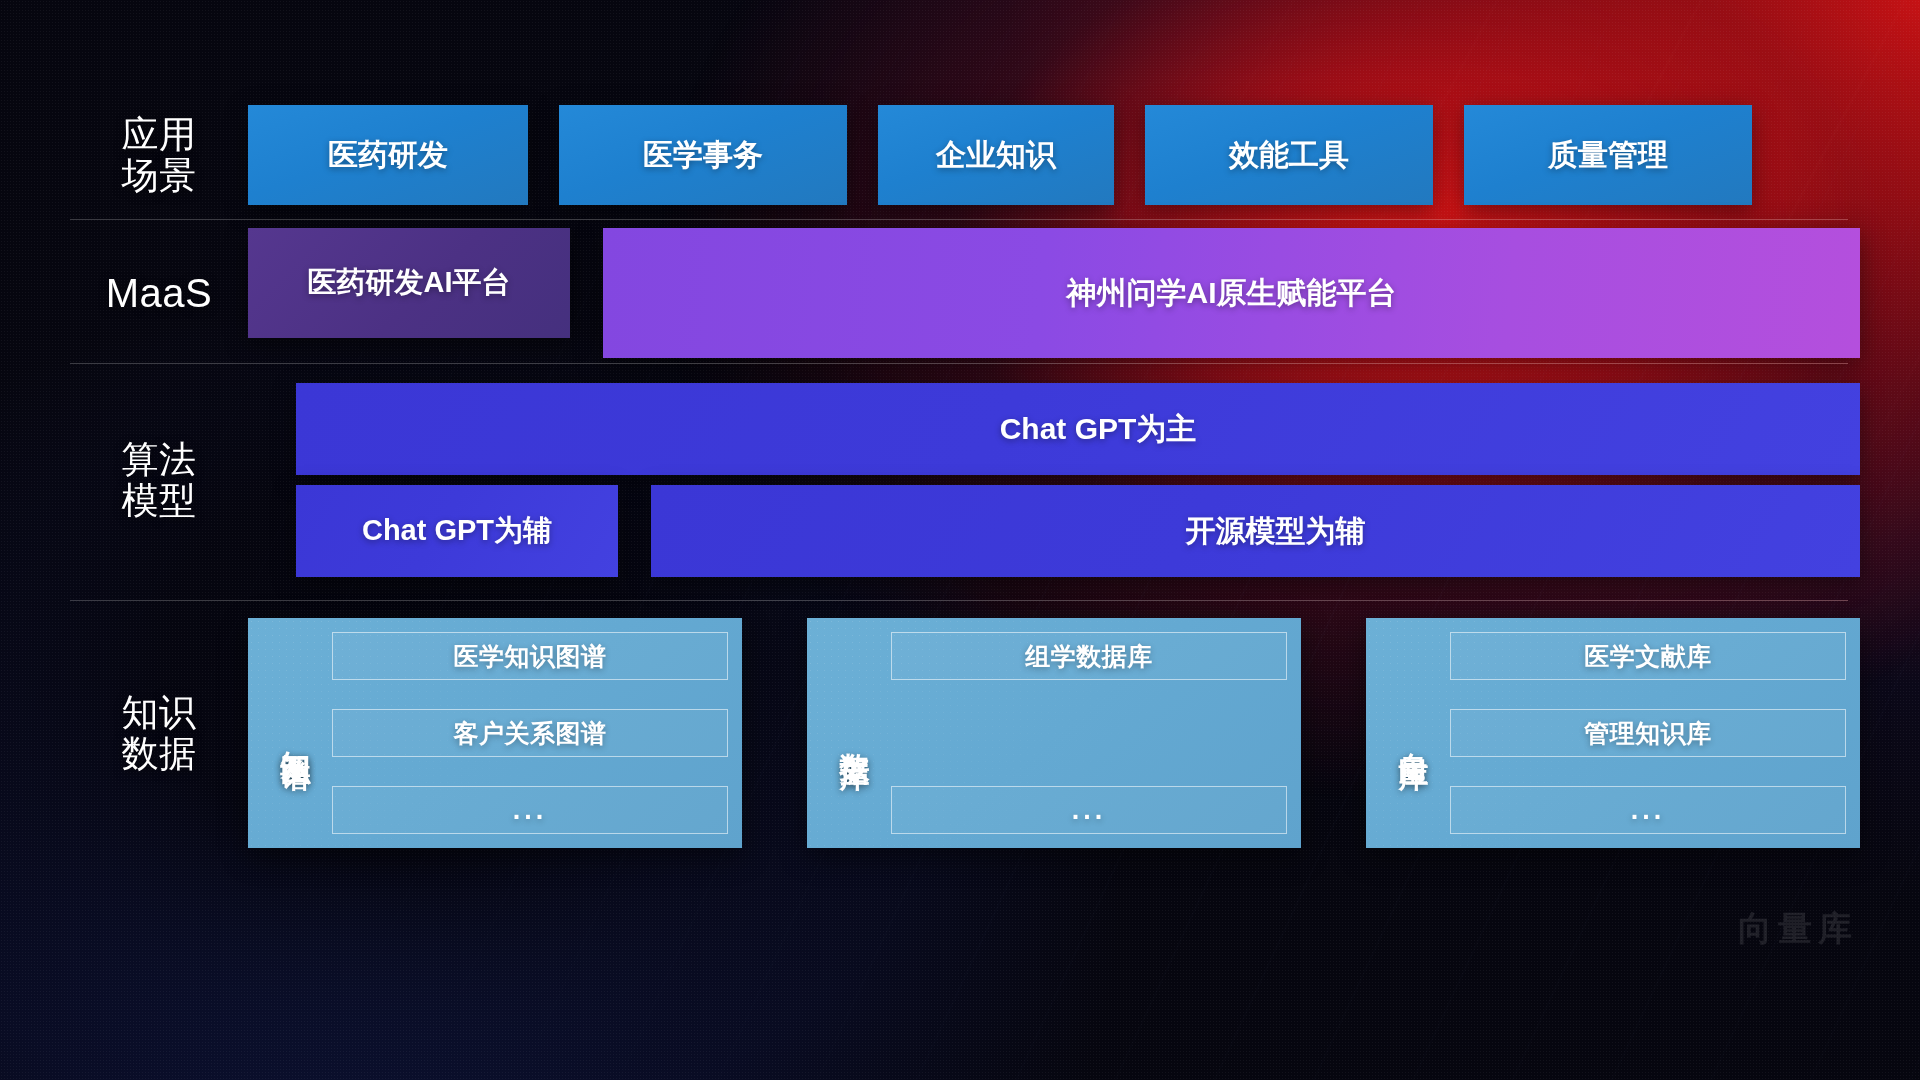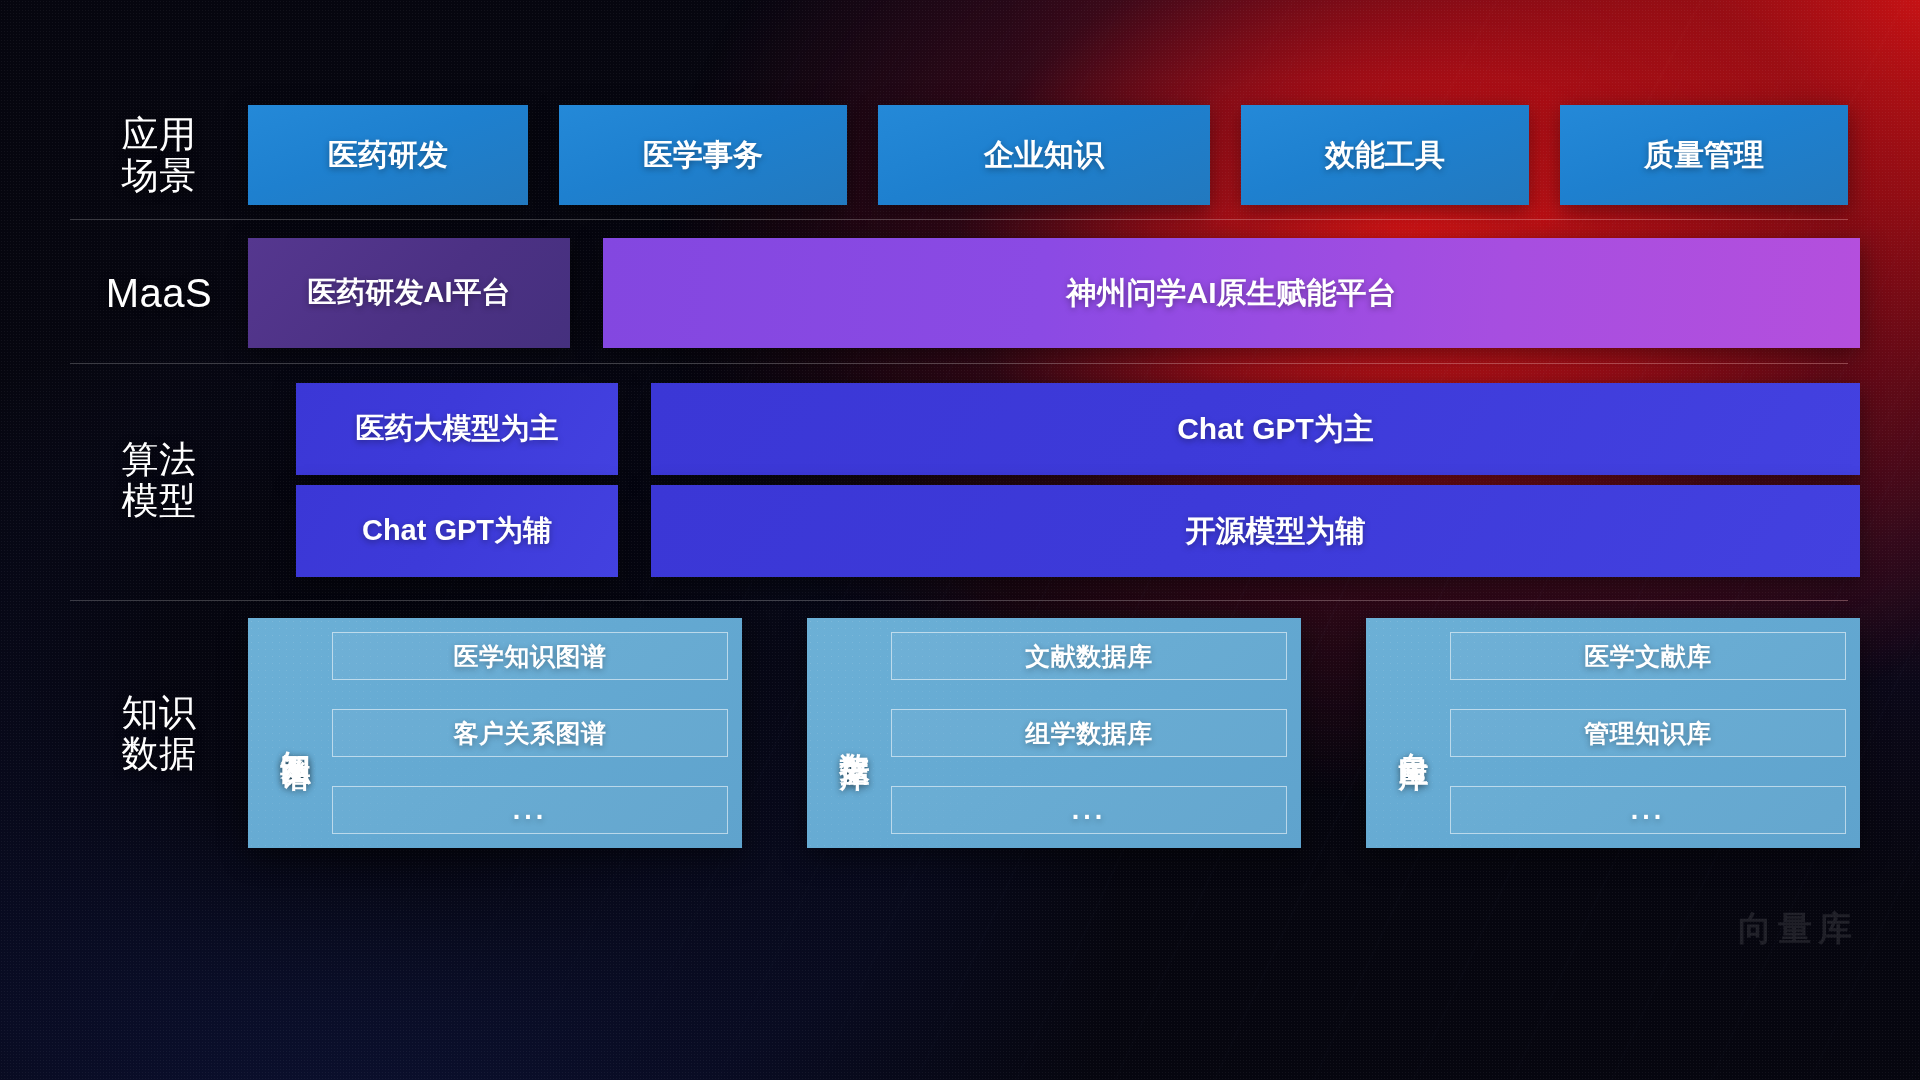--- a/index.html
+++ b/index.html
@@ -139,21 +139,21 @@
   }
 
   
   .maas-left {
     height: 110px;
     font-size: 29px;
     background: linear-gradient(135deg, #55378f 0%, #4c3184 55%, #45307e 100%);
     box-shadow: 0 6px 22px rgba(0,0,0,.45);
   }
   .maas-right {
-    height: 110px;
+    height: 130px;
     font-size: 30px;
     background: linear-gradient(95deg, #8347e0 0%, #8b4ae4 35%, #a74ee0 72%, #b44fdd 100%);
     box-shadow: 0 6px 26px rgba(0,0,0,.45);
   }
 
   
   .algo-box {
     height: 92px;
     font-size: 29px;
     background: linear-gradient(120deg, #3b37d6 0%, #3d3ad9 45%, #4341e0 100%);
@@ -255,21 +255,21 @@
       </div>
       <div style="display:flex; gap:31px; flex:1 1 auto;">
         <div class="cell app-box" style="width:280px;">
           <div class="dots"></div>
           <span>医药研发</span>
         </div>
         <div class="cell app-box" style="width:288px;">
           <div class="dots"></div>
           <span>医学事务</span>
         </div>
-        <div class="cell app-box" style="width:332px;">
+        <div class="cell app-box" style="width:236px;">
           <div class="dots"></div>
           <span>企业知识</span>
         </div>
         <div class="cell app-box" style="width:288px;">
           <div class="dots"></div>
           <span>效能工具</span>
         </div>
         <div class="cell app-box" style="width:288px;">
           <div class="dots"></div>
           <span>质量管理</span>
@@ -297,24 +297,20 @@
 
     <div class="divider" style="top:363px;"></div>
 
     <div class="row" style="left:70px; top:383px; width:1790px; height:194px;gap:48px;">
       <div class="row-label cn">
         <div>算法</div>
         <div>模型</div>
       </div>
       <div style="flex:1 1 auto; display:flex; flex-direction:column; gap:10px;">
         <div style="display:flex; gap:33px;">
-          <div class="cell algo-box" style="width:322px;">
-            <div class="dots"></div>
-            <span>医药大模型为主</span>
-          </div>
           <div class="cell algo-box wide" style="flex:1 1 auto;">
             <div class="dots"></div>
             <span>Chat GPT为主</span>
           </div>
         </div>
         <div style="display:flex; gap:33px;">
           <div class="cell algo-box" style="width:322px;">
             <div class="dots"></div>
             <span>Chat GPT为辅</span>
           </div>
@@ -342,21 +338,20 @@
             <div class="kitem">医学知识图谱</div>
             <div class="kitem">客户关系图谱</div>
             <div class="kitem ellipsis">...</div>
           </div>
         </div>
 
         <div class="kpanel" style="flex:1 1 0;">
           <div class="dots"></div>
           <div class="kpanel-title">数据库</div>
           <div class="kpanel-items">
-            <div class="kitem">文献数据库</div>
             <div class="kitem">组学数据库</div>
             <div class="kitem ellipsis">...</div>
           </div>
         </div>
 
         <div class="kpanel" style="flex:1 1 0;">
           <div class="dots"></div>
           <div class="kpanel-title">向量库</div>
           <div class="kpanel-items">
             <div class="kitem">医学文献库</div>

